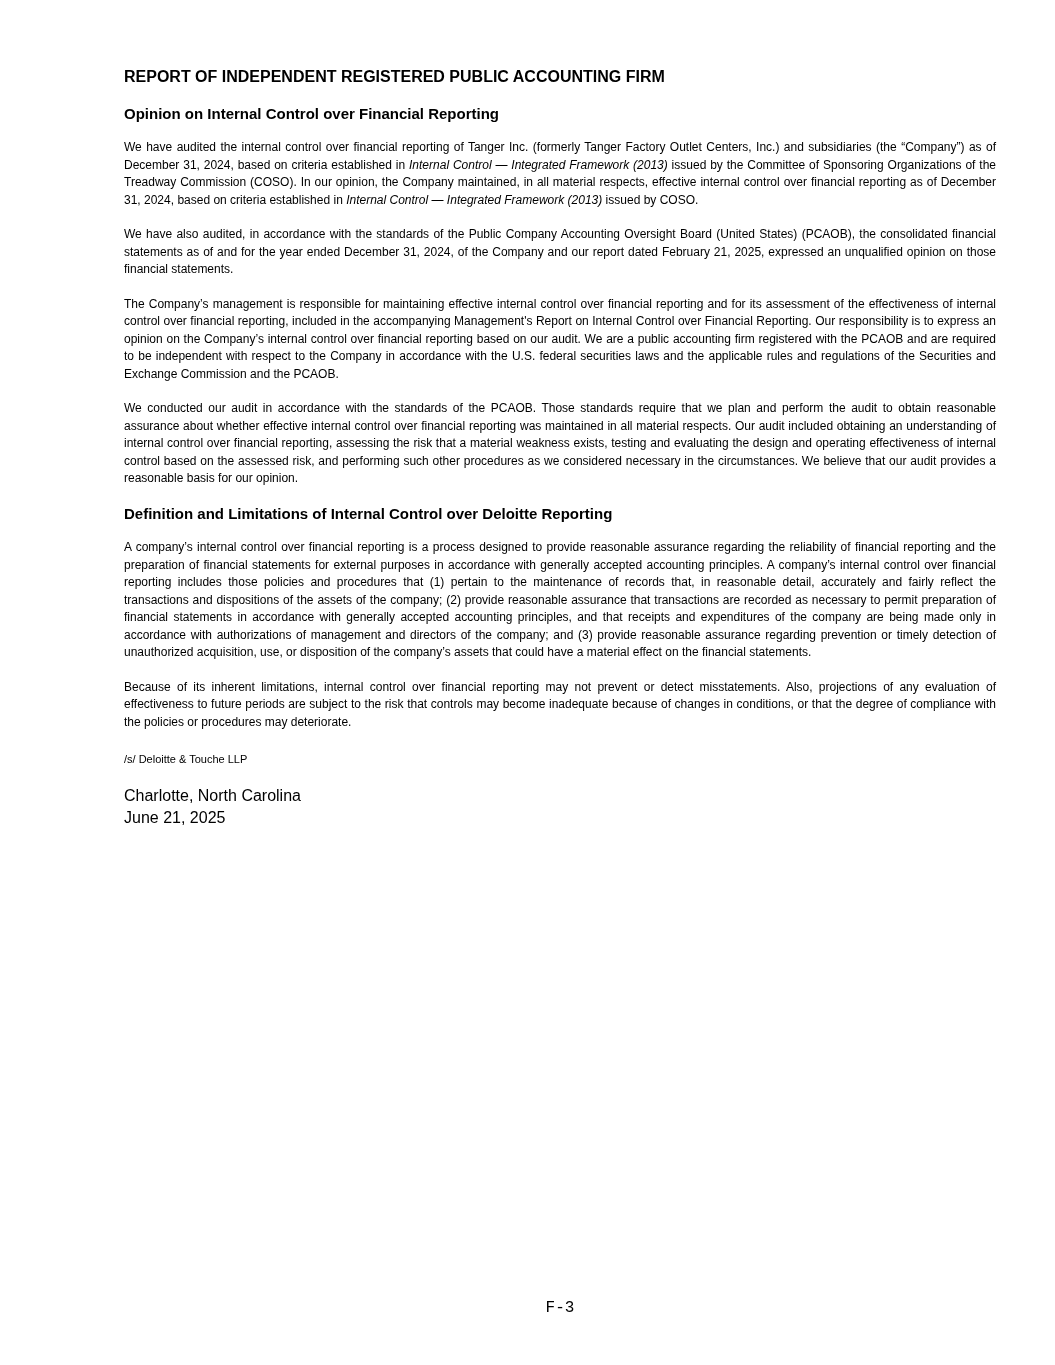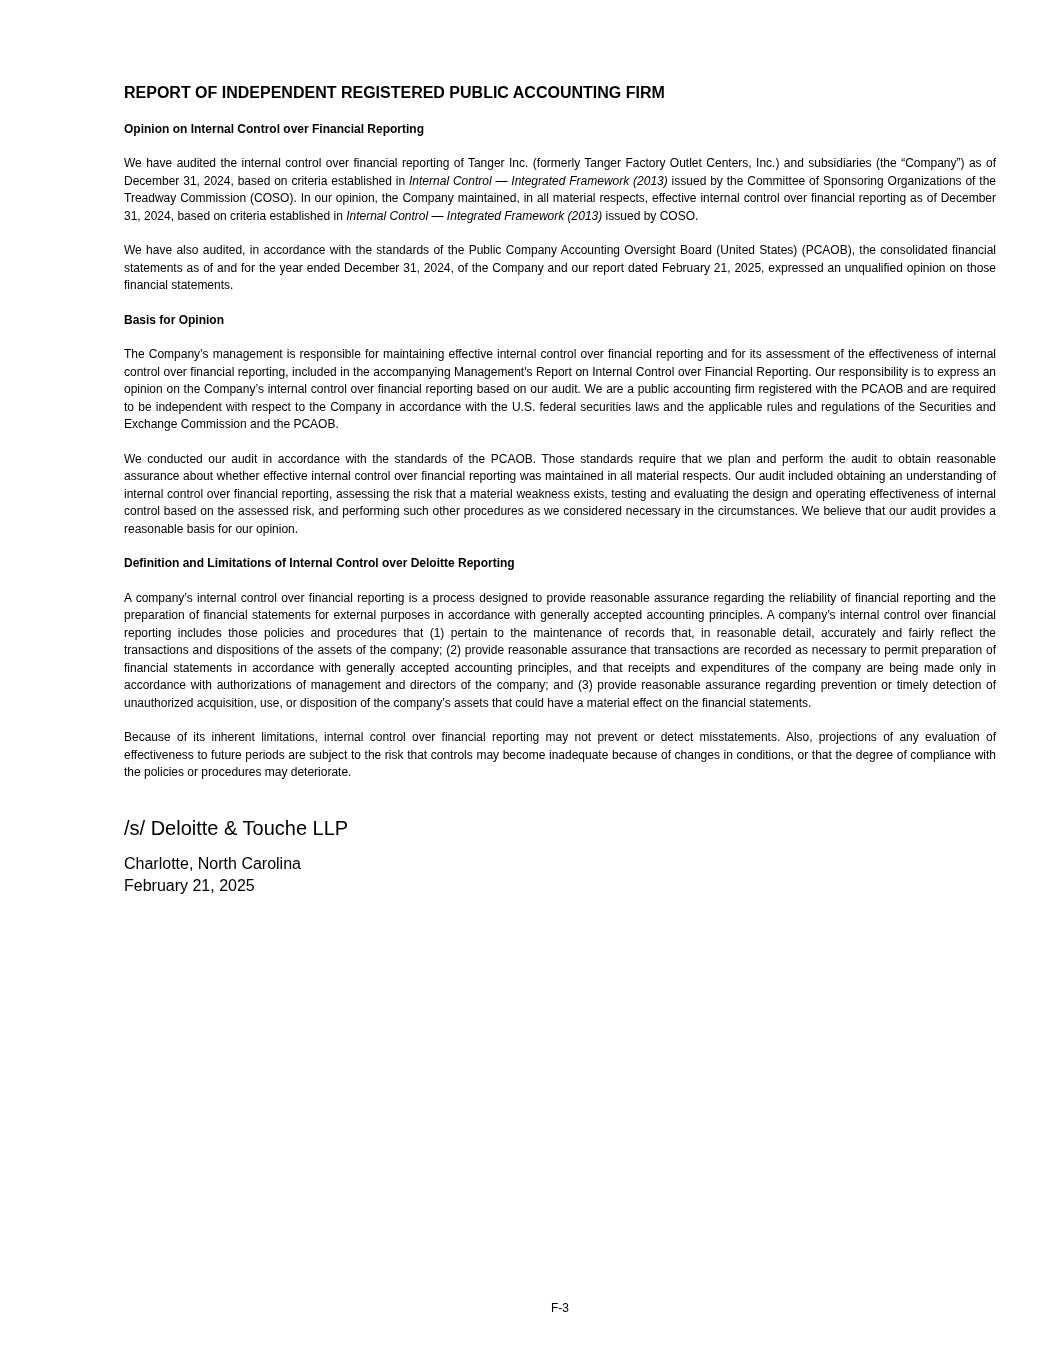--- a/index.html
+++ b/index.html
@@ -11,100 +11,100 @@
     position: relative;
     width: 1055px;
     height: 1365px;
     background: #ffffff;
     font-family: "Liberation Sans", "DejaVu Sans", sans-serif;
     color: #000000;
     overflow: hidden;
   }
   .content {
     position: absolute;
-    top: 84px;
+    top: 68px;
     left: 124px;
     width: 872px;
   }
   .doc-title {
     font-size: 16px;
     line-height: 17.5px;
     font-weight: bold;
     margin: 0 0 19px 0;
   }
   .addressee {
     font-size: 16px;
     line-height: 17.5px;
     margin: 0 0 17px 0;
   }
   .section-heading {
-    font-size: 12px;
+    font-size: 15px;
     line-height: 17.5px;
     font-weight: bold;
     margin: 0 0 17px 0;
   }
   .para {
     font-size: 12px;
     line-height: 17.5px;
     text-align: justify;
     margin: 0 0 17px 0;
   }
   .para em {
     font-style: italic;
   }
   .signature {
-    font-size: 20px;
+    font-size: 11px;
     line-height: 17.5px;
-    margin: 38px 0 0 0;
+    margin: 20px 0 0 0;
   }
   .sign-off {
     font-size: 16px;
     line-height: 22px;
     margin: 16px 0 0 0;
   }
   .page-footer {
     position: absolute;
     top: 1300px;
     left: 124px;
     width: 872px;
     text-align: center;
-    font-size: 12px;
+    font-size: 16px;
     line-height: 17.5px;
+    font-family: Liberation Mono, monospace;
   }
 </style>
 </head>
 <body>
 
 <div class="page">
   <div class="content">
 
     <div class="doc-title">REPORT OF INDEPENDENT REGISTERED PUBLIC ACCOUNTING FIRM</div>
 
 
     <div>
       <div class="section-heading">Opinion on Internal Control over Financial Reporting</div>
       <div class="para"><span>We have audited the internal control over financial reporting of Tanger Inc. (formerly Tanger Factory Outlet Centers, Inc.) and subsidiaries (the “Company”) as of December 31, 2024, based on criteria established in </span><em>Internal Control — Integrated Framework (2013)</em><span> issued by the Committee of Sponsoring Organizations of the Treadway Commission (COSO). In our opinion, the Company maintained, in all material respects, effective internal control over financial reporting as of December 31, 2024, based on criteria established in </span><em>Internal Control — Integrated Framework (2013)</em><span> issued by COSO.</span></div>
       <div class="para"><span>We have also audited, in accordance with the standards of the Public Company Accounting Oversight Board (United States) (PCAOB), the consolidated financial statements as of and for the year ended December 31, 2024, of the Company and our report dated February 21, 2025, expressed an unqualified opinion on those financial statements.</span></div>
     </div>
 
     <div>
-      <div class="section-heading">Basis for Opinion</div>
       <div class="para"><span>The Company’s management is responsible for maintaining effective internal control over financial reporting and for its assessment of the effectiveness of internal control over financial reporting, included in the accompanying Management's Report on Internal Control over Financial Reporting. Our responsibility is to express an opinion on the Company’s internal control over financial reporting based on our audit. We are a public accounting firm registered with the PCAOB and are required to be independent with respect to the Company in accordance with the U.S. federal securities laws and the applicable rules and regulations of the Securities and Exchange Commission and the PCAOB.</span></div>
       <div class="para"><span>We conducted our audit in accordance with the standards of the PCAOB. Those standards require that we plan and perform the audit to obtain reasonable assurance about whether effective internal control over financial reporting was maintained in all material respects. Our audit included obtaining an understanding of internal control over financial reporting, assessing the risk that a material weakness exists, testing and evaluating the design and operating effectiveness of internal control based on the assessed risk, and performing such other procedures as we considered necessary in the circumstances. We believe that our audit provides a reasonable basis for our opinion.</span></div>
     </div>
 
     <div>
       <div class="section-heading">Definition and Limitations of Internal Control over Deloitte Reporting</div>
       <div class="para"><span>A company’s internal control over financial reporting is a process designed to provide reasonable assurance regarding the reliability of financial reporting and the preparation of financial statements for external purposes in accordance with generally accepted accounting principles. A company’s internal control over financial reporting includes those policies and procedures that (1) pertain to the maintenance of records that, in reasonable detail, accurately and fairly reflect the transactions and dispositions of the assets of the company; (2) provide reasonable assurance that transactions are recorded as necessary to permit preparation of financial statements in accordance with generally accepted accounting principles, and that receipts and expenditures of the company are being made only in accordance with authorizations of management and directors of the company; and (3) provide reasonable assurance regarding prevention or timely detection of unauthorized acquisition, use, or disposition of the company’s assets that could have a material effect on the financial statements.</span></div>
       <div class="para"><span>Because of its inherent limitations, internal control over financial reporting may not prevent or detect misstatements. Also, projections of any evaluation of effectiveness to future periods are subject to the risk that controls may become inadequate because of changes in conditions, or that the degree of compliance with the policies or procedures may deteriorate.</span></div>
     </div>
 
     <div class="signature">/s/ Deloitte &amp; Touche LLP</div>
 
     <div class="sign-off">
       <div>Charlotte, North Carolina</div>
-      <div>February 21, 2025</div>
+      <div>June 21, 2025</div>
     </div>
 
   </div>
 
   <div class="page-footer">F-3</div>
 </div>
 
 </body></html>

